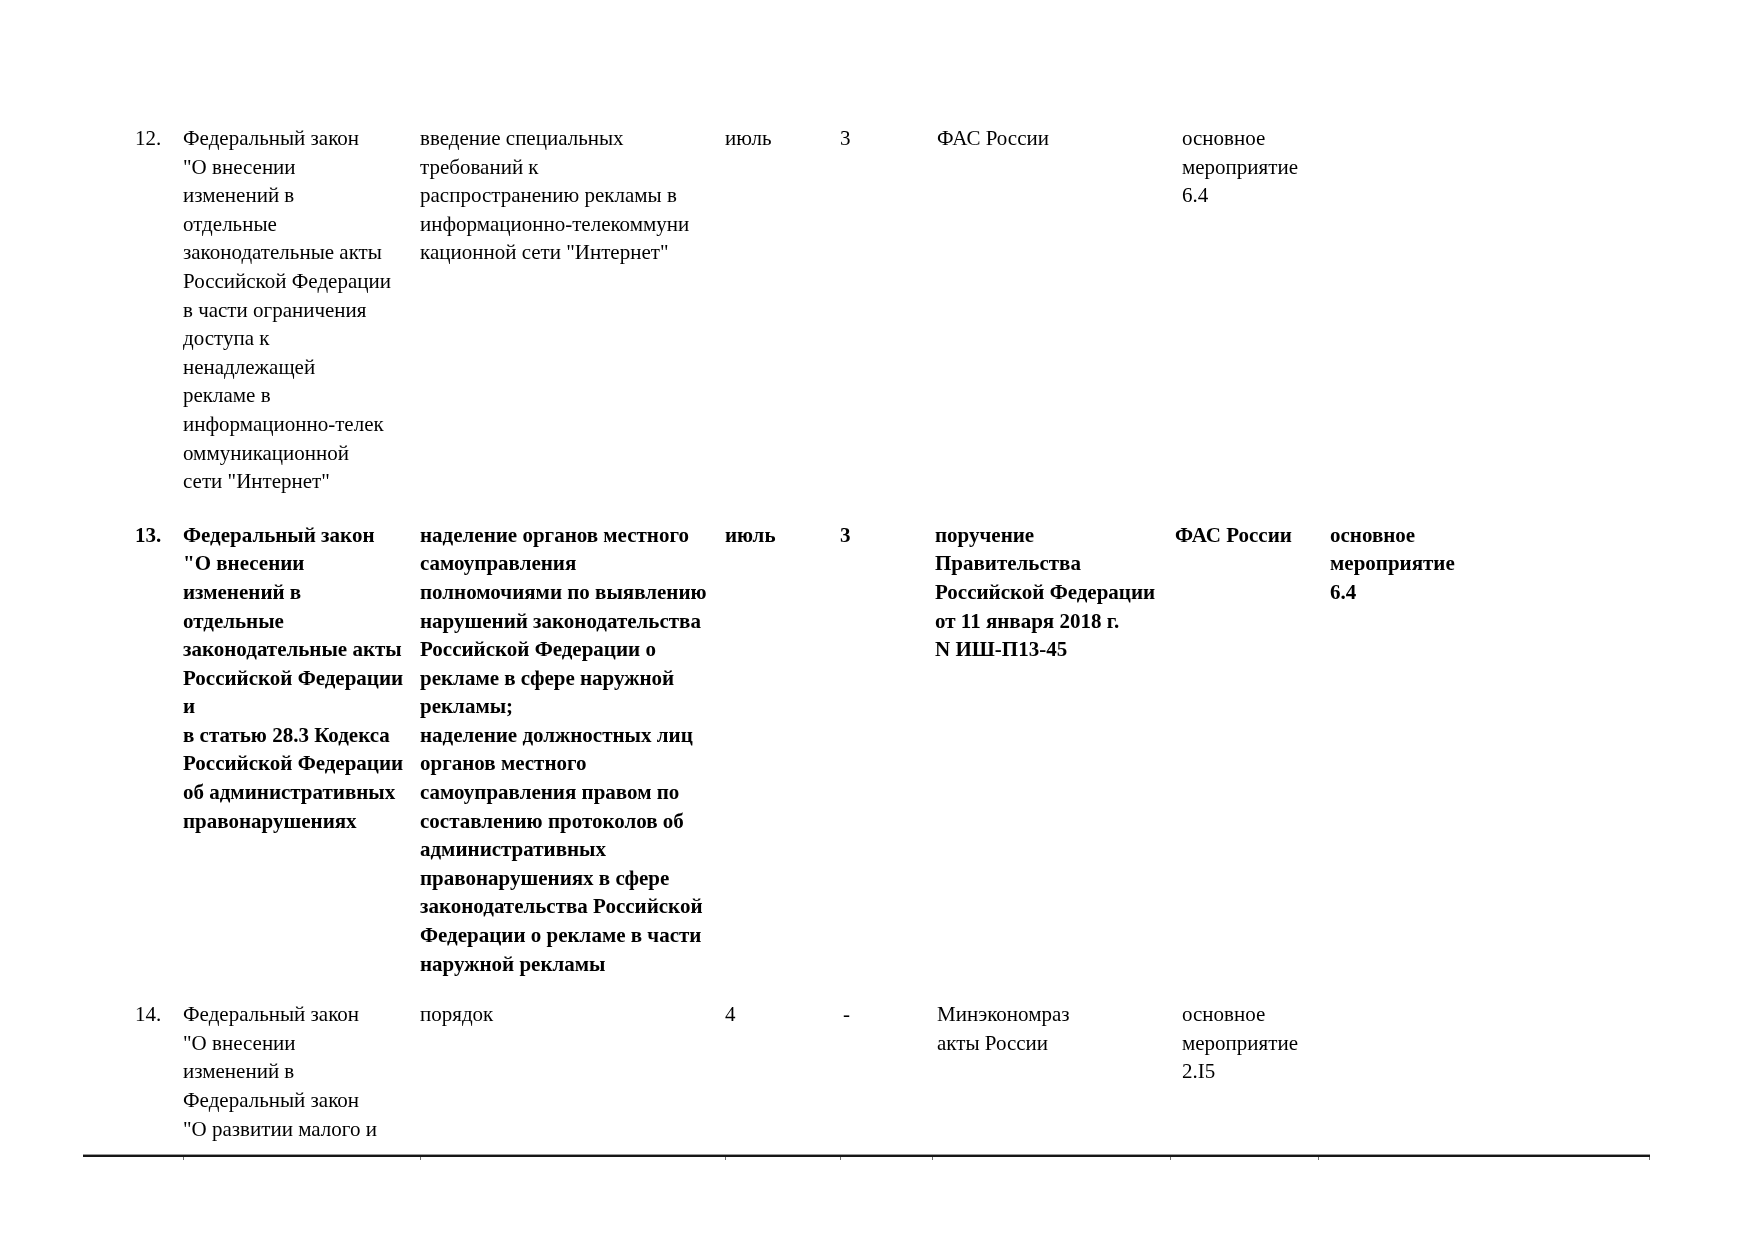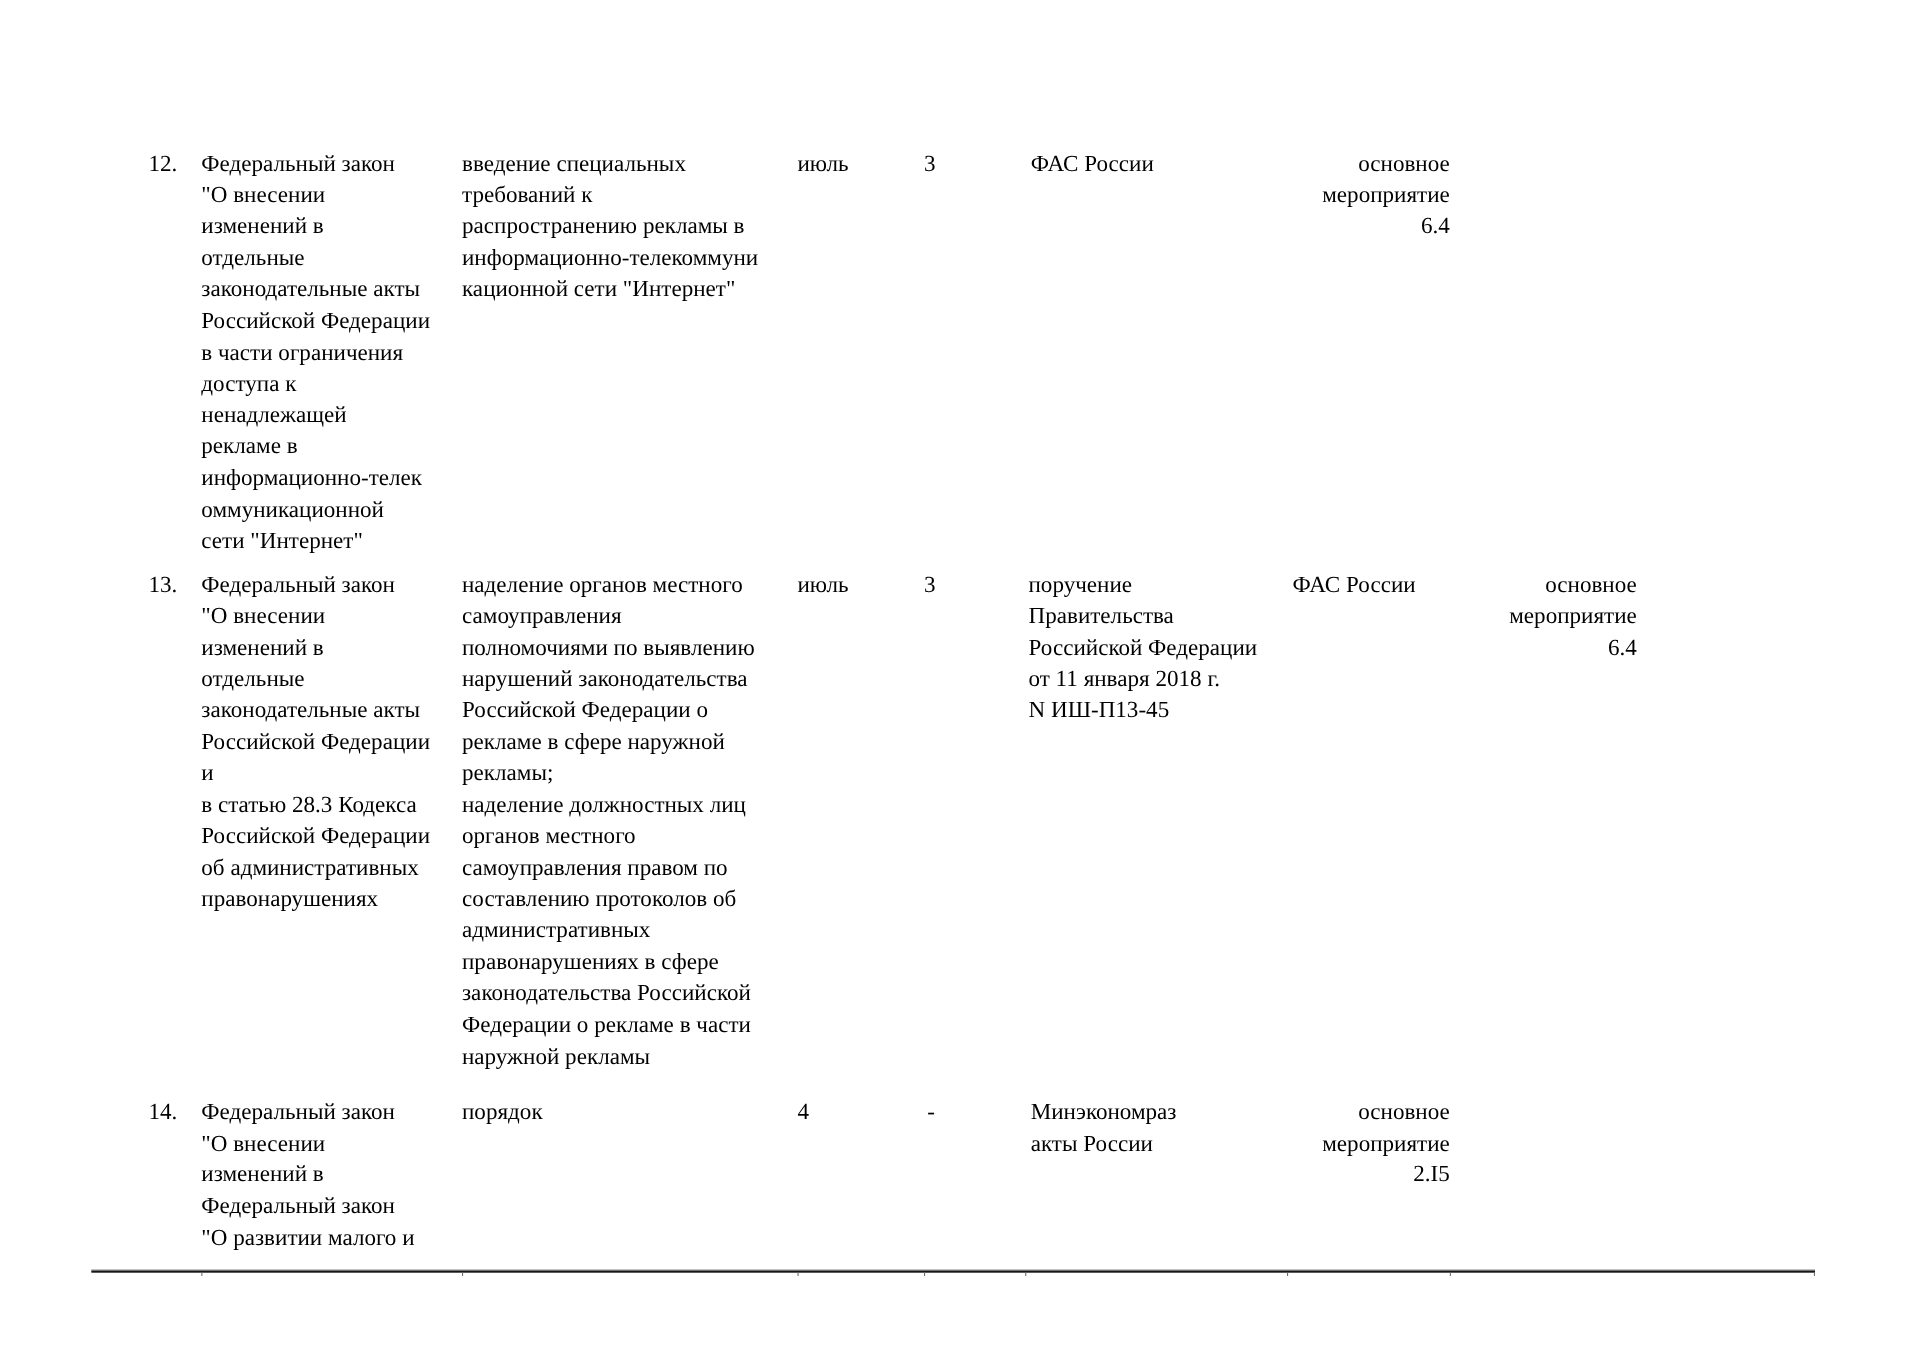--- a/index.html
+++ b/index.html
@@ -10,34 +10,34 @@
     background: #ffffff;
     font-family: "Liberation Serif", "DejaVu Serif", serif;
     font-size: 21px;
     line-height: 28.6px;
     color: #000000;
     overflow: hidden;
   }
   .rows {
     position: absolute;
     left: 135px;
-    top: 134px;
+    top: 124px;
   }
   .row {
     display: grid;
     grid-template-columns: 48px 237px 305px 115px 92px 238px 148px 170px;
     align-items: start;
   }
-  .row.row-2 { margin-top: 11px; }
+  .row.row-2 { margin-top: 25px; font-weight: bold; }
   .row.row-3 { margin-top: 22px; }
   .cell { white-space: pre; }
   .c-month, .c-quarter { text-align: left; }
   .c-basis  { padding-left: 3px; }
   .c-agency { padding-left: 5px; }
-  .c-event  { padding-left: 12px; text-align: right; }
+  .c-event  { padding-left: 12px; }
   .bottom-rule {
     position: absolute;
     left: 83px;
     top: 1154px;
     width: 1567px;
   }
   .rule-light { height: 1px; background: #9a9a9a; }
   .rule-dark  { height: 2px; background: #161616; }
   .tick {
     position: absolute;

